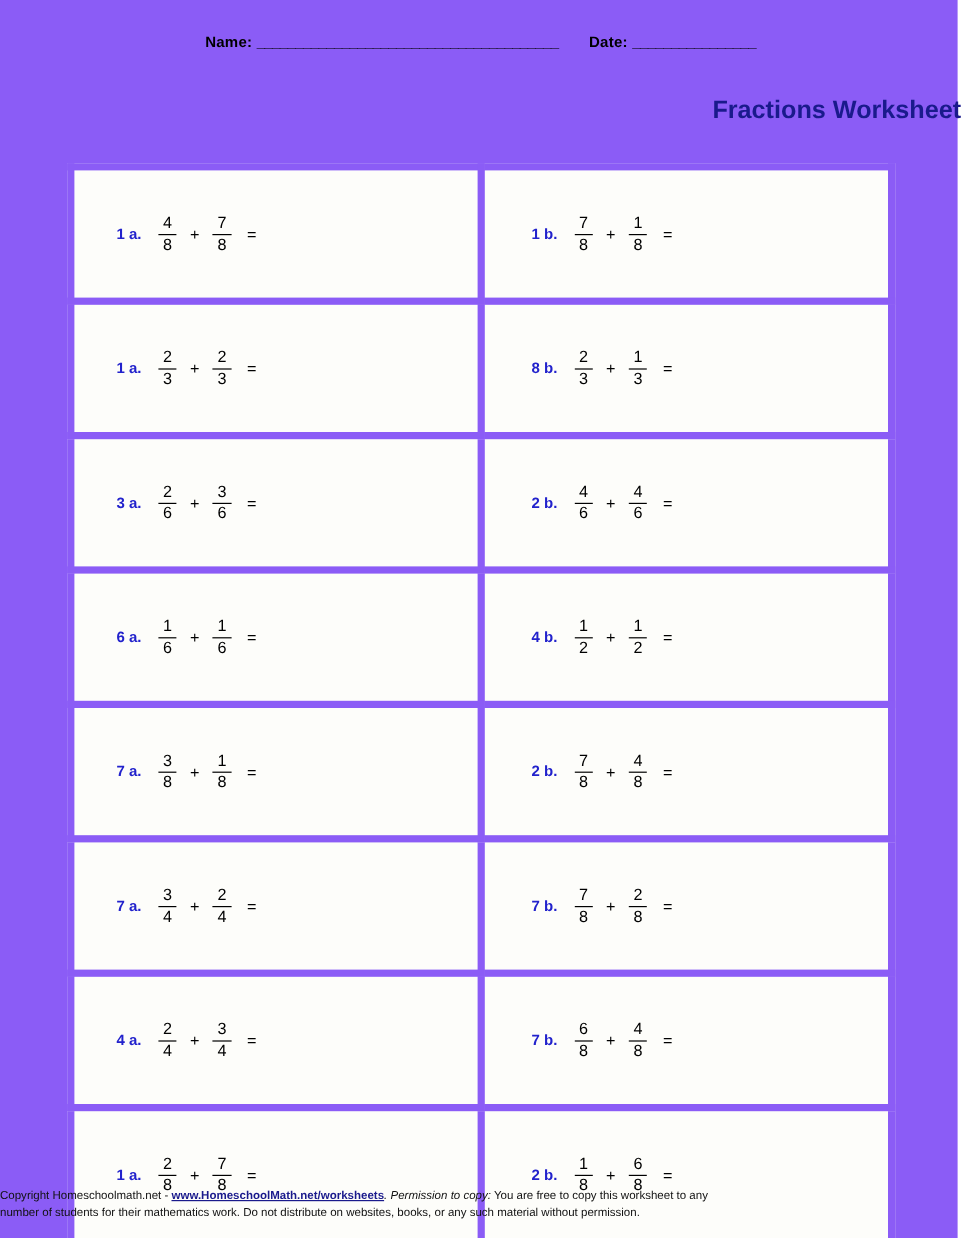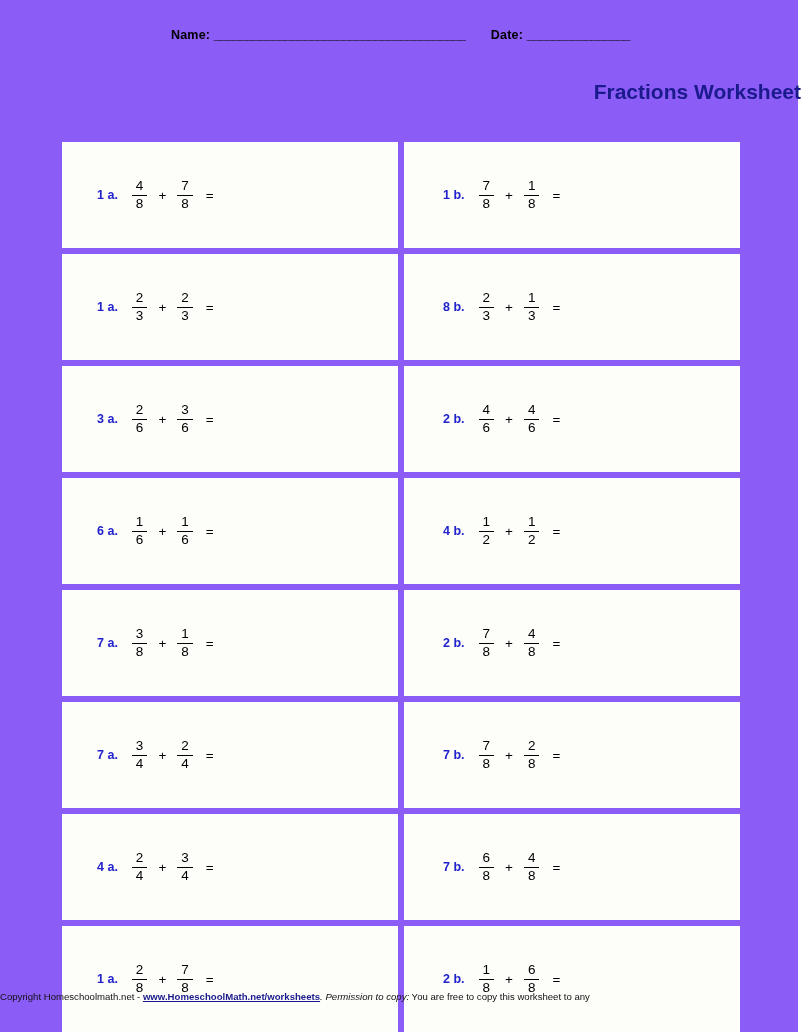--- a/index.html
+++ b/index.html
@@ -415,15 +415,16 @@
           </div>
         </td>
       </tr>
     </tbody>
   </table>
 
   <div class="footer">
     <div>
       <span class="copy">Copyright Homeschoolmath.net - </span><a class="link" href="#">www.HomeschoolMath.net/worksheets</a><span class="perm">.  Permission to copy:</span><span> You are free to copy this worksheet to any</span>
     </div>
+    <div>number of students for their mathematics work. Do not distribute on websites, books, or any such material without permission.</div>
   </div>
 
 </div>
 
 </body></html>

